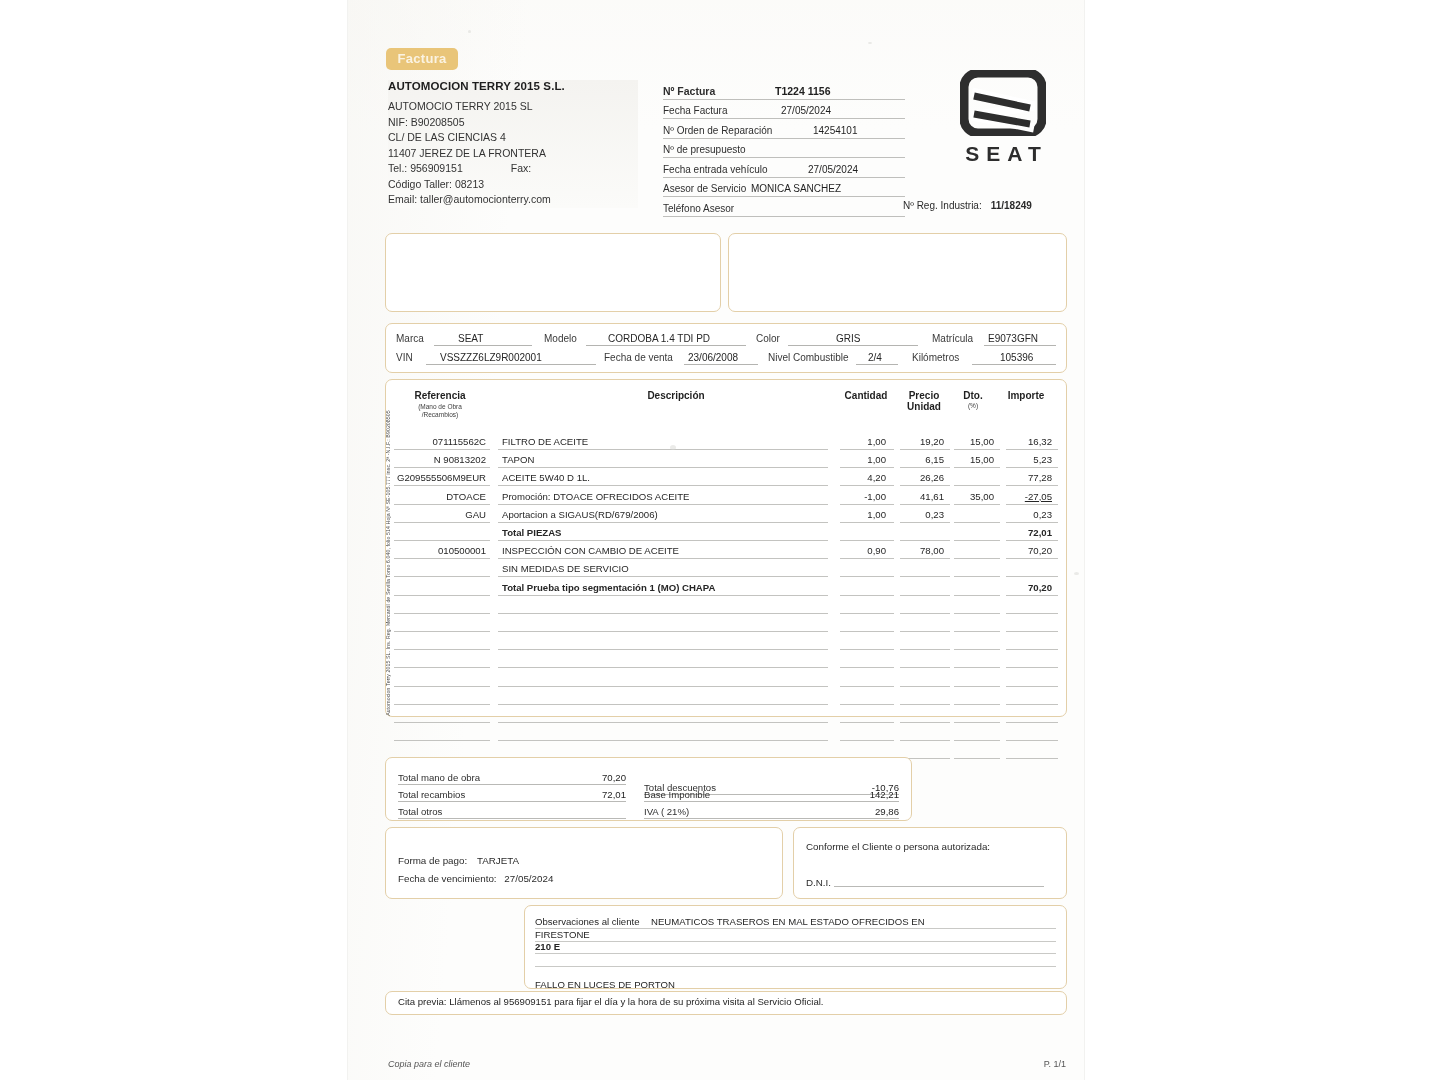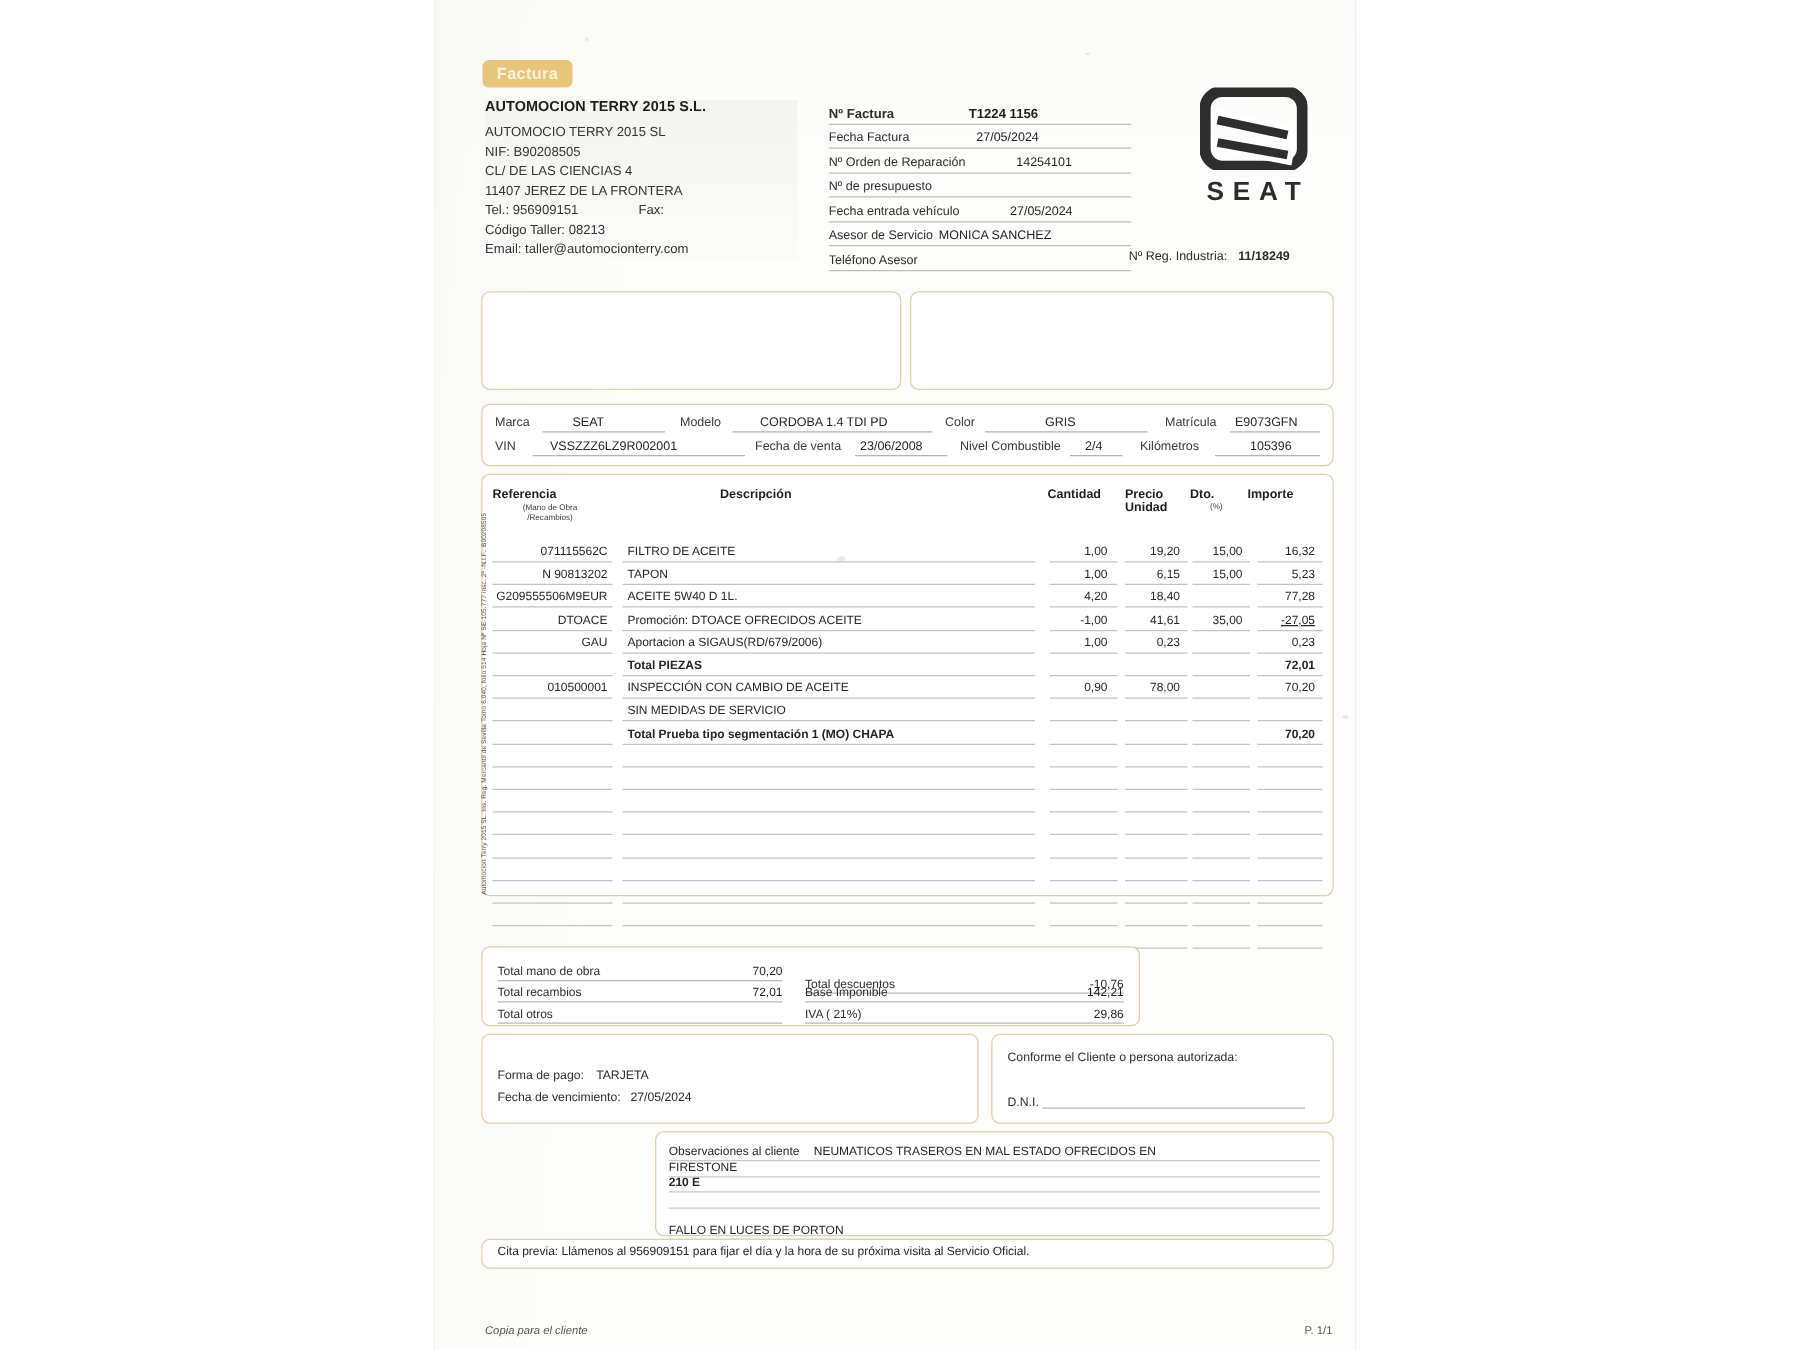--- a/index.html
+++ b/index.html
@@ -176,20 +176,21 @@
 
   
   #items-box { left: 37px; top: 379px; width: 680px; height: 336px; }
 
   #items-head { position: absolute; left: 0; top: 0; width: 100%; height: 48px; }
   .ih {
     position: absolute;
     font-size: 10px;
     font-weight: bold;
     color: #1f1f1f;
+    text-align: center;
   }
   .ih-sub {
     position: absolute;
     font-size: 6.5px;
     font-weight: normal;
     color: #3d3d3d;
     text-align: center;
     line-height: 8px;
   }
 
@@ -480,21 +481,21 @@
           <div class="irow" style="top: 88.4px;">
             <span class="seg" style="left: 0px; width: 96px;"></span>
             <span class="seg" style="left: 104px; width: 330px;"></span>
             <span class="seg" style="left: 446px; width: 54px;"></span>
             <span class="seg" style="left: 506px; width: 50px;"></span>
             <span class="seg" style="left: 560px; width: 46px;"></span>
             <span class="seg" style="left: 612px; width: 52px;"></span>
             <span class="cell c-ref" style="left: 0px;">G209555506M9EUR</span>
             <span class="cell c-desc">ACEITE 5W40 D 1L.</span>
             <span class="cell c-qty" style="left: 446px;">4,20</span>
-            <span class="cell c-pu" style="left: 506px;">18,40</span>
+            <span class="cell c-pu" style="left: 506px;">26,26</span>
             <span class="cell c-dto" style="left: 560px;"></span>
             <span class="cell c-imp" style="left: 612px;">77,28</span>
           </div>
           <div class="irow" style="top: 106.6px;">
             <span class="seg" style="left: 0px; width: 96px;"></span>
             <span class="seg" style="left: 104px; width: 330px;"></span>
             <span class="seg" style="left: 446px; width: 54px;"></span>
             <span class="seg" style="left: 506px; width: 50px;"></span>
             <span class="seg" style="left: 560px; width: 46px;"></span>
             <span class="seg" style="left: 612px; width: 52px;"></span>

